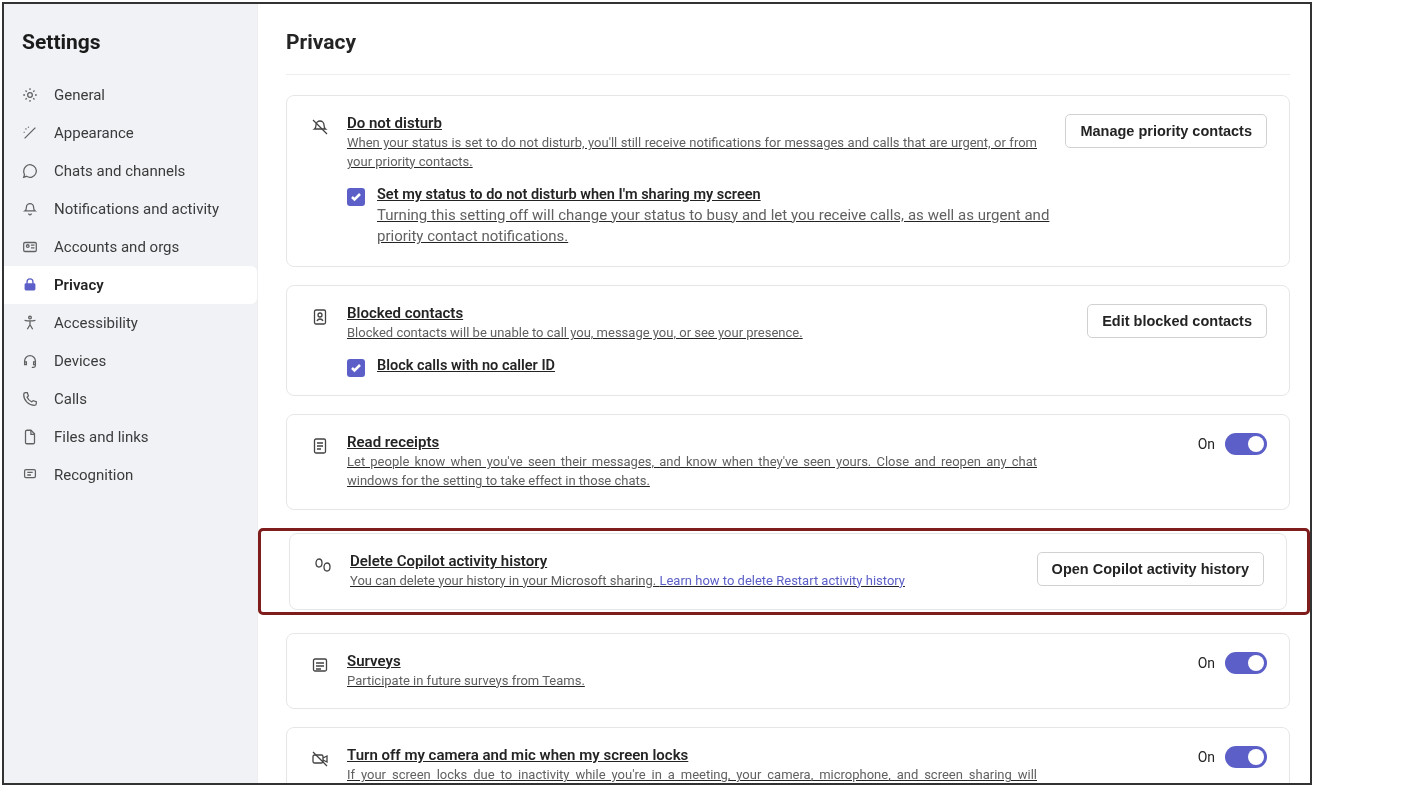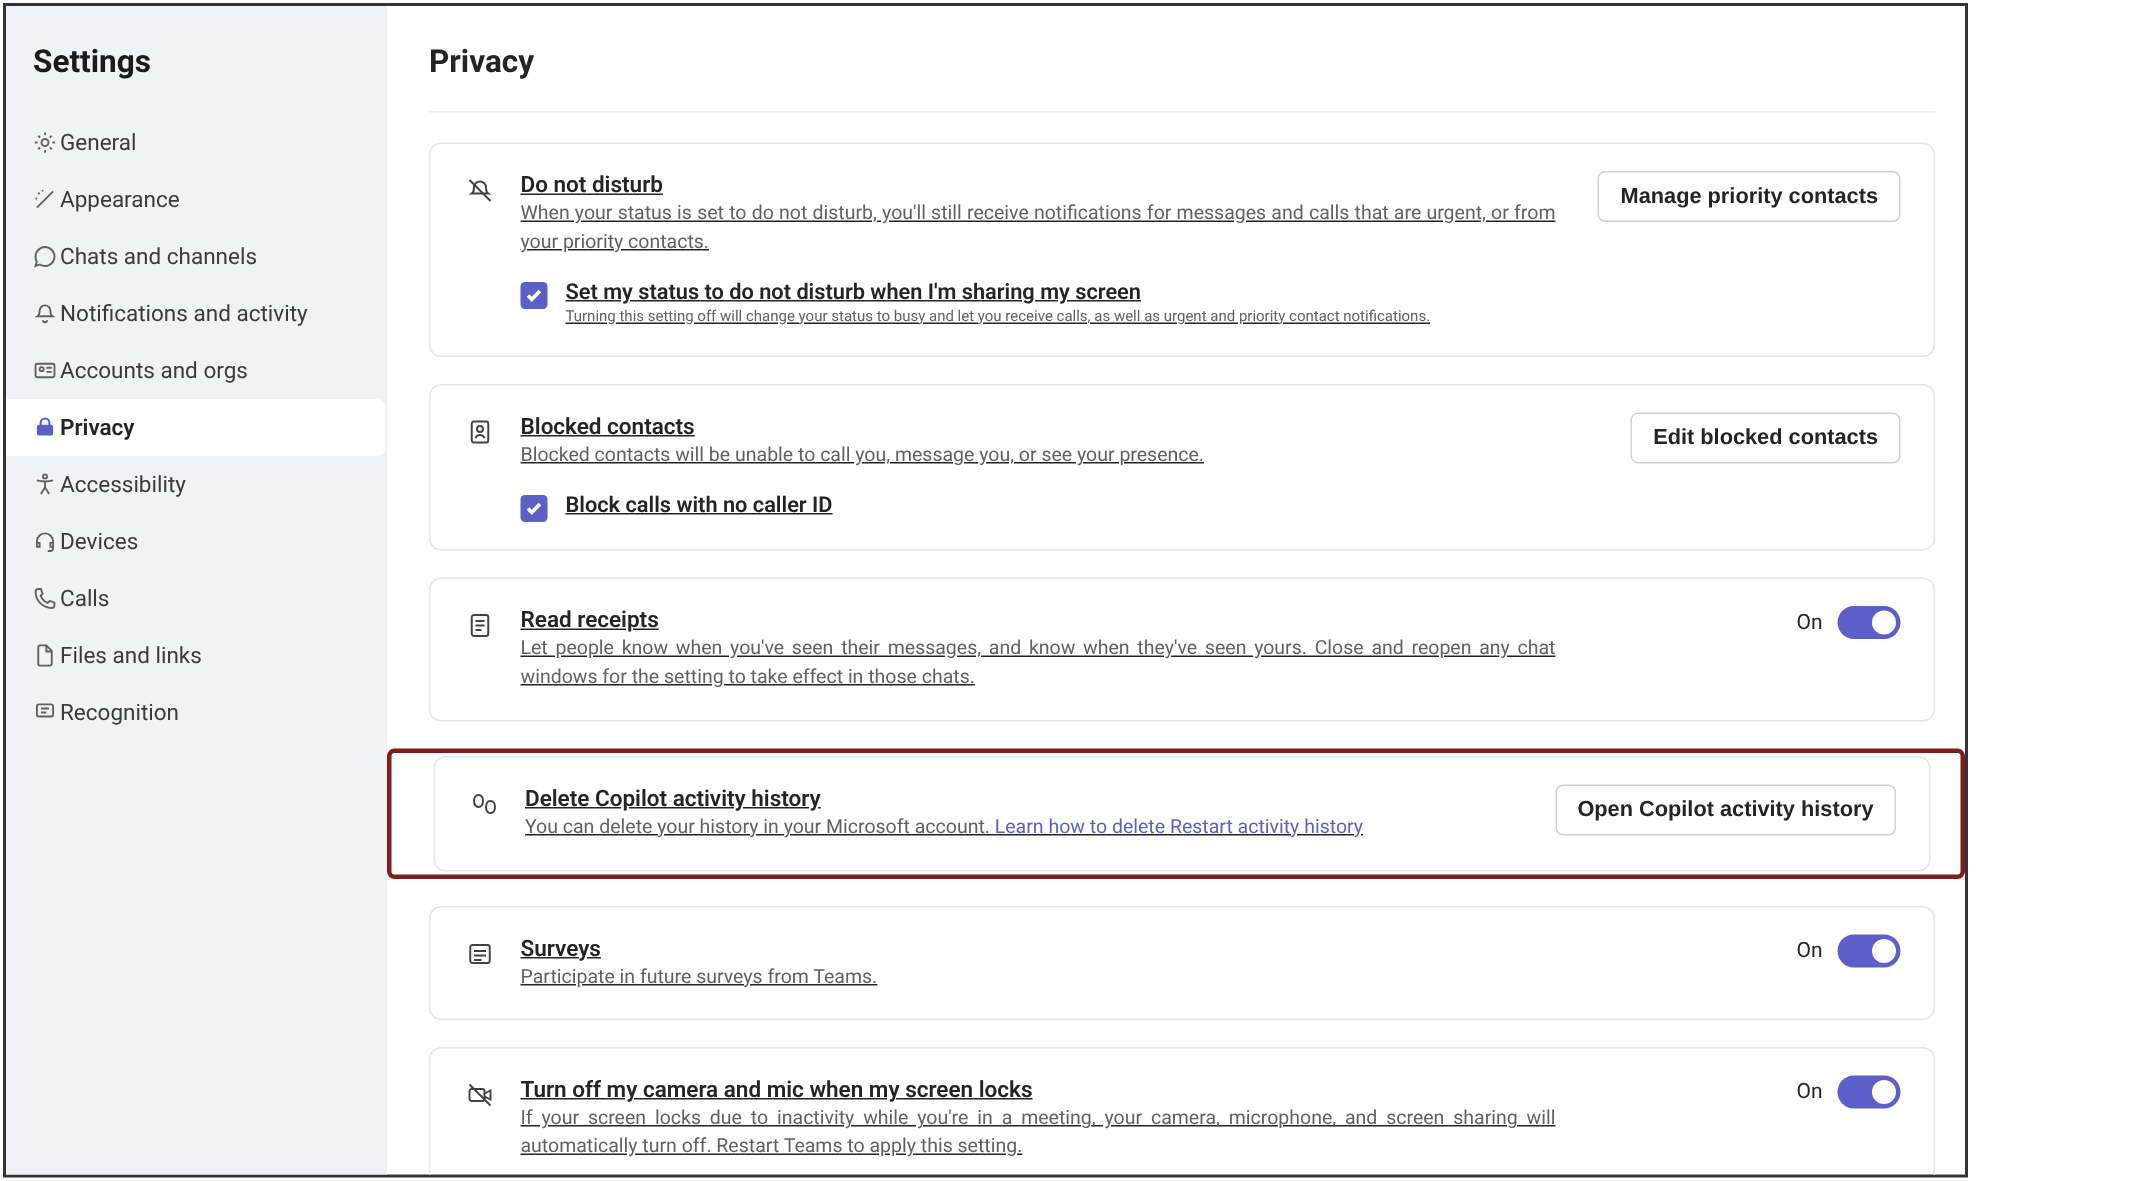--- a/index.html
+++ b/index.html
@@ -30,20 +30,21 @@
   .sidebar-title {
     font-size: 21px;
     font-weight: 700;
     padding: 10px 18px 22px;
     color: #1b1b1b;
   }
   .nav { list-style: none; }
   .nav-item {
     display: flex;
     align-items: center;
+    gap: 14px;
     padding: 9px 16px;
     font-size: 15px;
     color: #3b3b3b;
     cursor: pointer;
     border-top-right-radius: 6px;
     border-bottom-right-radius: 6px;
   }
   .nav-item.active {
     background: #ffffff;
     font-weight: 600;
@@ -121,21 +122,21 @@
   }
   .checkbox {
     width:18px;height:18px;border-radius:3px;
     background:#5b5fc7;
     display:inline-flex;align-items:center;justify-content:center;
     flex-shrink:0; margin-top:2px;
     cursor:pointer;
   }
   .checkbox svg{width:12px;height:12px;stroke:#fff;stroke-width:2.5;fill:none;}
   .chk-label { font-size:14.5px; font-weight:600; color:#242424; }
-  .chk-desc { font-size:10px; color:#616161; max-width:680px; line-height:1.45; text-align:justify; margin-top:2px;}
+  .chk-desc { font-size:15px; color:#616161; max-width:680px; line-height:1.45; text-align:justify; margin-top:2px;}
   .toggle-wrap{display:flex;align-items:center;gap:10px;justify-content:space-between;}
   .toggle-label{font-size:14px;color:#242424;}
   .toggle {
     width:42px;height:22px;border-radius:11px;
     background:#5b5fc7;position:relative;cursor:pointer;
   }
   .toggle .knob{
     position:absolute;right:3px;top:3px;width:16px;height:16px;border-radius:50%;
     background:#fff;
   }
@@ -332,21 +333,21 @@
     <div class="highlight">
       <div class="section">
         <span class="sec-icon">
             <svg viewBox="0 0 20 20" width="20" height="20" fill="none" stroke="currentColor" stroke-width="1.3">
               <path d="M6 4c2 0 3 2 3 4s-1 4-3 4-3-2-3-4 1-4 3-4Zm8 4c2 0 3 2 3 4s-1 4-3 4-3-2-3-4 1-4 3-4Z"></path>
             </svg>
           </span>
         <div class="section-body">
           <div class="section-title">Delete Copilot activity history</div>
           <div class="section-desc">
-            <span>You can delete your history in your Microsoft account. </span><a class="link">Learn how to delete Restart activity history</a>
+            <span>You can delete your history in your Microsoft sharing. </span><a class="link">Learn how to delete Restart activity history</a>
           </div>
         </div>
         <div class="section-action">
           <button class="btn">Open Copilot activity history</button>
         </div>
       </div>
     </div>
 
     <div class="section">
       <span class="sec-icon">

